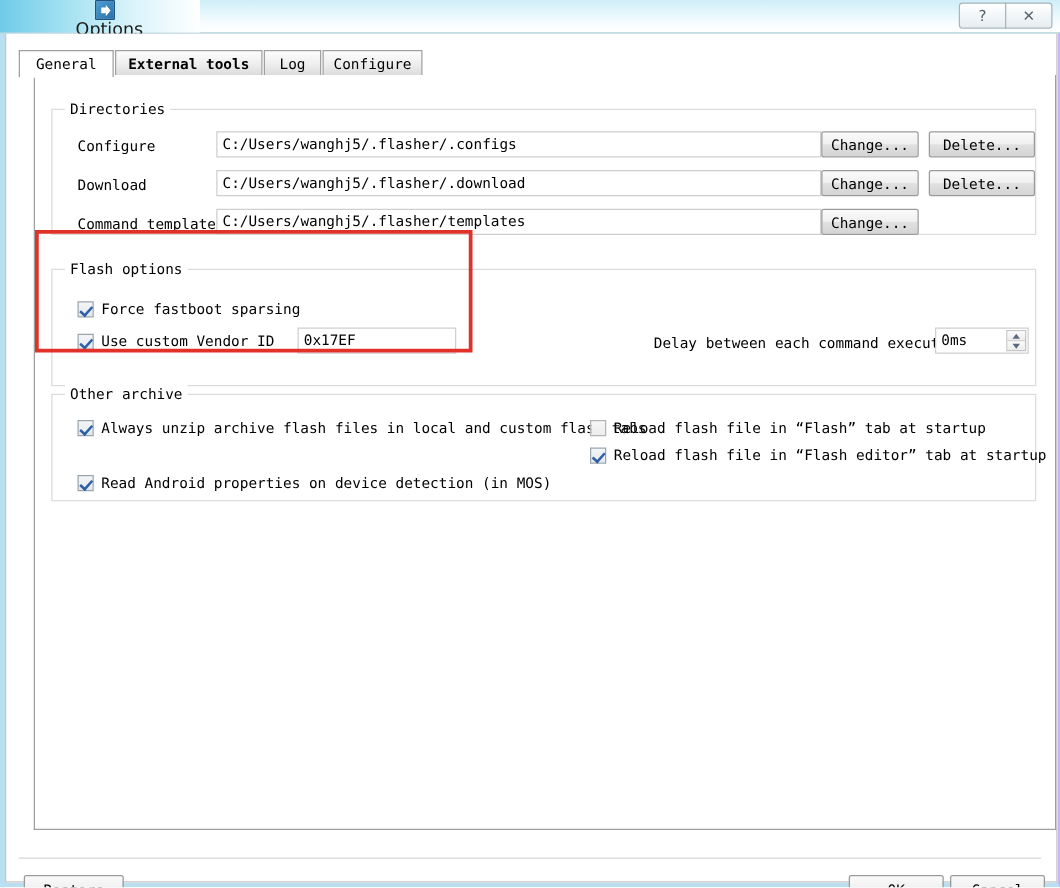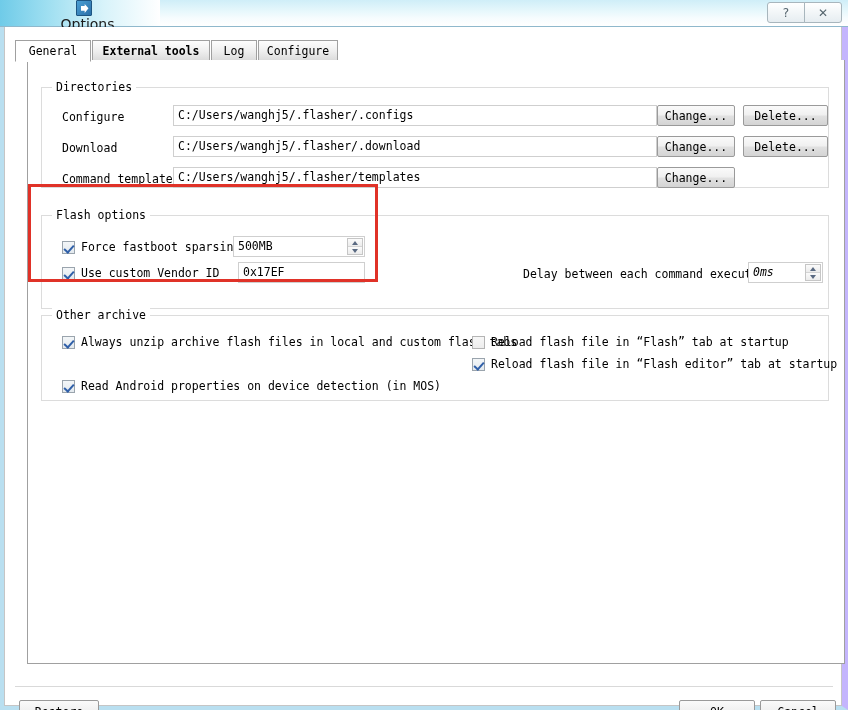--- a/index.html
+++ b/index.html
@@ -89,21 +89,21 @@
   .tb-btn:last-child { border-radius: 0 3px 3px 0; }
 
   
   .winframe {
     position: absolute;
     left: 0; top: 27px;
     width: 848px;
     height: 683px;
     background: #ffffff;
     border-left: 4px solid #b9dff0;
-    border-right: 6px solid #c4b5fd;
+    border-right: 2px solid #c4b5fd;
     border-bottom: 4px solid #b9dff0;
     box-sizing: border-box;
   }
   .client {
     position: absolute;
     left: 0; top: 0;
     right: 0; bottom: 0;
     background: #ffffff;
     border: 1px solid #c5c5c5;
     border-top: none;
@@ -361,40 +361,29 @@
           <div class="btn" style="left:615px; top:79px; width:78px; height:21px;">Change...</div>
         </div>
 
         <div class="groupbox" style="left:13px; top:155px; width:788px; height:94px;">
           <div class="group-title">Flash options</div>
 
           <div class="cbrow" style="left:20px; top:24px;">
             <span class="cbox checked"></span>
             <span class="cblabel">Force fastboot sparsing</span>
           </div>
-          <div class="spin-wrap" style="left:191px; top:20px; width:132px;">
-            <span class="spin-val">500MB</span>
-            <span class="spin-btns">
-              <span class="spin-b">
-                  <span class="arrow-up"></span>
-                </span>
-              <span class="spin-b">
-                  <span class="arrow-dn"></span>
-                </span>
-            </span>
-          </div>
 
           <div class="cbrow" style="left:20px; top:50px;">
             <span class="cbox checked"></span>
             <span class="cblabel">Use custom Vendor ID</span>
           </div>
           <div class="txt" style="left:196px; top:46px; width:127px;">0x17EF</div>
 
           <div class="lbl" style="left:481px; top:51px;">Delay between each command execution</div>
-          <div class="spin-wrap" style="left:706px; top:46px; width:75px;font-style:italic;">
+          <div class="spin-wrap" style="left:706px; top:46px; width:75px;">
             <span class="spin-val">0ms</span>
             <span class="spin-btns">
               <span class="spin-b">
                   <span class="arrow-up"></span>
                 </span>
               <span class="spin-b">
                   <span class="arrow-dn"></span>
                 </span>
             </span>
           </div>

